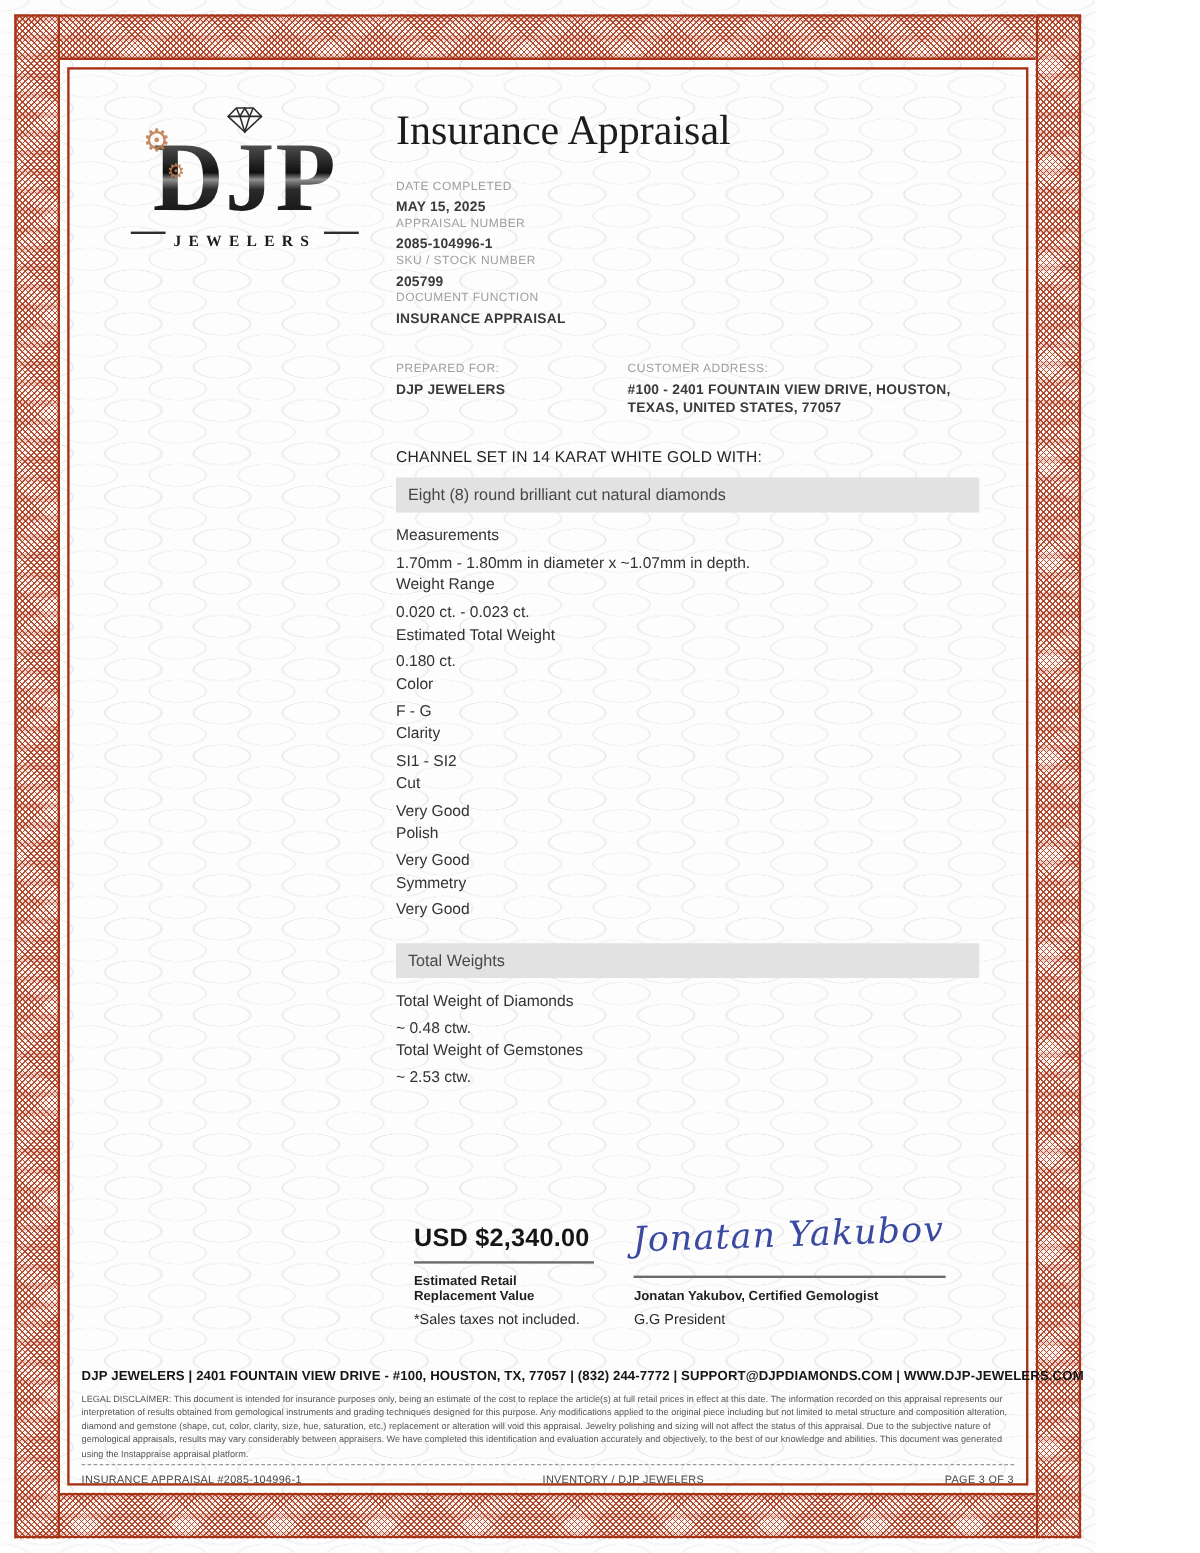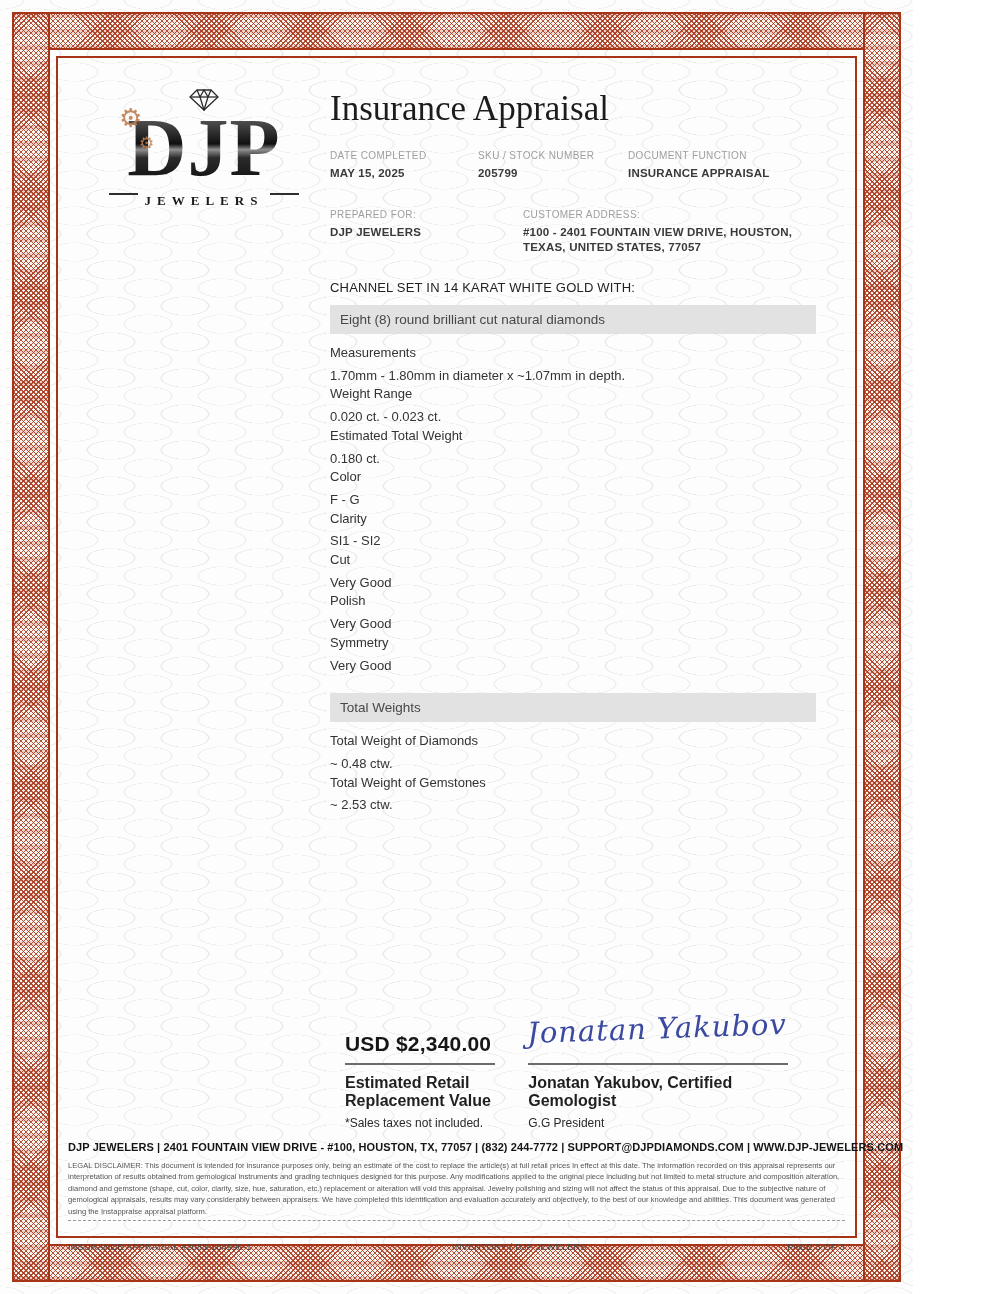--- a/index.html
+++ b/index.html
@@ -39,21 +39,21 @@
   .gear{position:absolute;color:#bf7e50;-webkit-text-fill-color:#bf7e50;opacity:.9;font-family:"DejaVu Sans",sans-serif;}
   .gear-1{left:10px;top:14px;font-size:26px;}
   .gear-2{left:30px;top:44px;font-size:17px;}
   .logo-sub{display:flex;align-items:flex-start;gap:7px;margin-top:4px;font-weight:bold;}
   .logo-sub .rule{flex:1;height:1.5px;background:#2e2e2e;}
   .logo-sub .word{font-family:"Liberation Serif",serif;font-size:13px;letter-spacing:6px;color:#1a1a1a;white-space:nowrap;}
 
   
   .main-col{position:absolute;left:271px;right:38px;top:30px;}
   .title{margin:0 0 22px 0;font-family:"Liberation Serif",serif;font-weight:500;font-size:35px;line-height:1.12;color:#1c1c1c;}
-  .fields-row{display:flex;}
+  .fields-row{display:flex;flex-direction:column;}
   .field .f-label{font-size:10px;color:#9e9e9e;letter-spacing:.4px;}
   .field .f-value{margin-top:5px;font-size:11.5px;font-weight:bold;color:#3a3a3a;letter-spacing:.2px;line-height:1.3;}
   .fw1{width:148px;}.fw2{width:147px;}.fw3{width:150px;}.fw4{flex:1;}
   .prepared-row{display:flex;margin-top:28px;}
   .pw1{width:193px;}.pw2{flex:1;}
 
   
   .item-heading{margin:25px 0 0 0;font-size:13px;font-weight:normal;color:#222;letter-spacing:.2px;}
   .gray-box{margin-top:10px;background:#e2e2e2;padding:7px 10px;font-size:13.5px;color:#474747;border-radius:1px;}
   .attr-list{margin-top:10px;}
@@ -61,28 +61,28 @@
   .attr-row .dots{flex:1;border-bottom:1.5px dotted #b0b0b0;margin:0 10px 3px 8px;}
   .attr-row .r-value{white-space:nowrap;}
   .tw-heading{margin-top:18px;}
 
   
   .valuation{position:absolute;left:286px;right:38px;top:957px;display:flex;align-items:flex-end;}
   .val-left{width:235px;}
   .val-right{flex:1;margin-left:33px;margin-right:28px;}
   .amount{font-size:21px;font-weight:bold;color:#161616;letter-spacing:.2px;}
   .sig-line{height:1.5px;background:#6b6b6b;margin-top:7px;}
-  .val-caption{margin-top:9px;font-size:16px;font-weight:bold;color:#1f1f1f;}
+  .val-caption{margin-top:9px;font-size:11px;font-weight:bold;color:#1f1f1f;}
   .val-note{margin-top:6px;font-size:12px;color:#2a2a2a;}
   .signature-script{height:40px;font-family:"DejaVu Serif",serif;font-style:italic;font-size:29px;color:#3b4aa0;transform:rotate(-2deg);transform-origin:left bottom;white-space:nowrap;letter-spacing:1px;}
 
   
   .footer-contact{position:absolute;left:9px;right:9px;top:1082px;font-size:11px;font-weight:bold;color:#151515;letter-spacing:.1px;white-space:nowrap;}
   .disclaimer{position:absolute;left:9px;right:12px;top:1101px;font-size:7.6px;color:#555;line-height:1.5;text-align:left;}
-  .bottom-bar{position:absolute;left:9px;right:9px;top:1161px;border-top:1px dashed #9a9a9a;padding-top:21px;display:flex;justify-content:space-between;font-size:9px;color:#454545;letter-spacing:.3px;}
+  .bottom-bar{position:absolute;left:9px;right:9px;top:1161px;border-top:1px dashed #9a9a9a;padding-top:7px;display:flex;justify-content:space-between;font-size:9px;color:#454545;letter-spacing:.3px;}
 </style>
 </head>
 <body>
 
 <div class="page">
 
   <div class="band band-top"></div>
   <div class="band band-bottom"></div>
   <div class="band band-left"></div>
   <div class="band band-right"></div>
@@ -110,20 +110,24 @@
     </div>
 
     <div class="main-col">
       <h1 class="title">Insurance Appraisal</h1>
 
       <div class="fields-row">
         <div class="field fw1">
           <div class="f-label">DATE COMPLETED</div>
           <div class="f-value">MAY 15, 2025</div>
         </div>
+        <div class="field fw2">
+          <div class="f-label">APPRAISAL NUMBER</div>
+          <div class="f-value">2085-104996-1</div>
+        </div>
         <div class="field fw3">
           <div class="f-label">SKU / STOCK NUMBER</div>
           <div class="f-value">205799</div>
         </div>
         <div class="field fw4">
           <div class="f-label">DOCUMENT FUNCTION</div>
           <div class="f-value">INSURANCE APPRAISAL</div>
         </div>
       </div>
 

